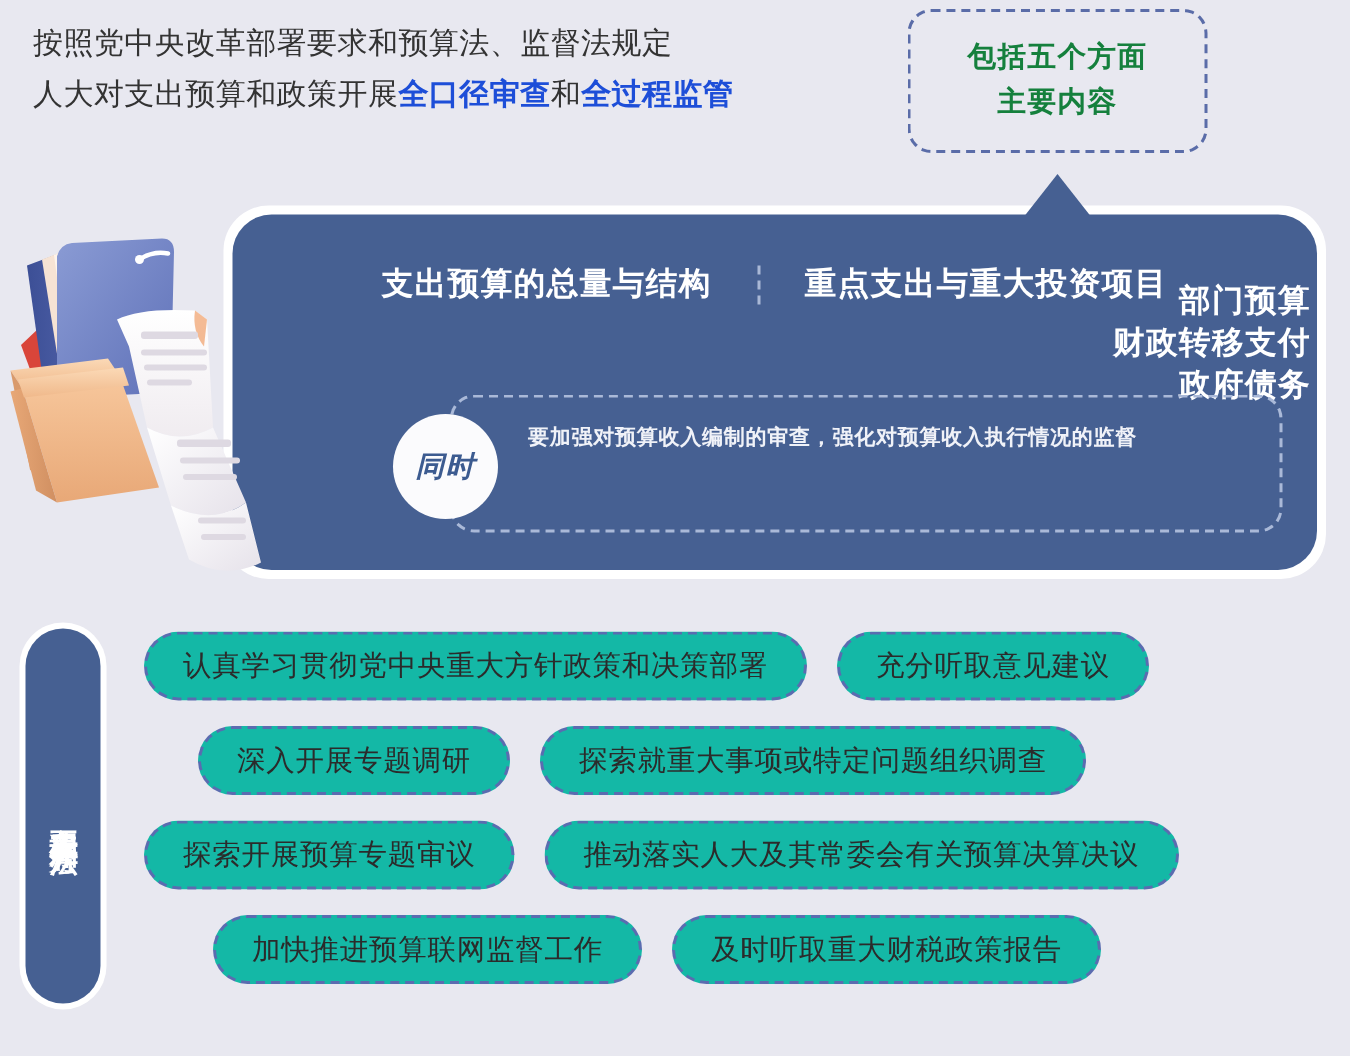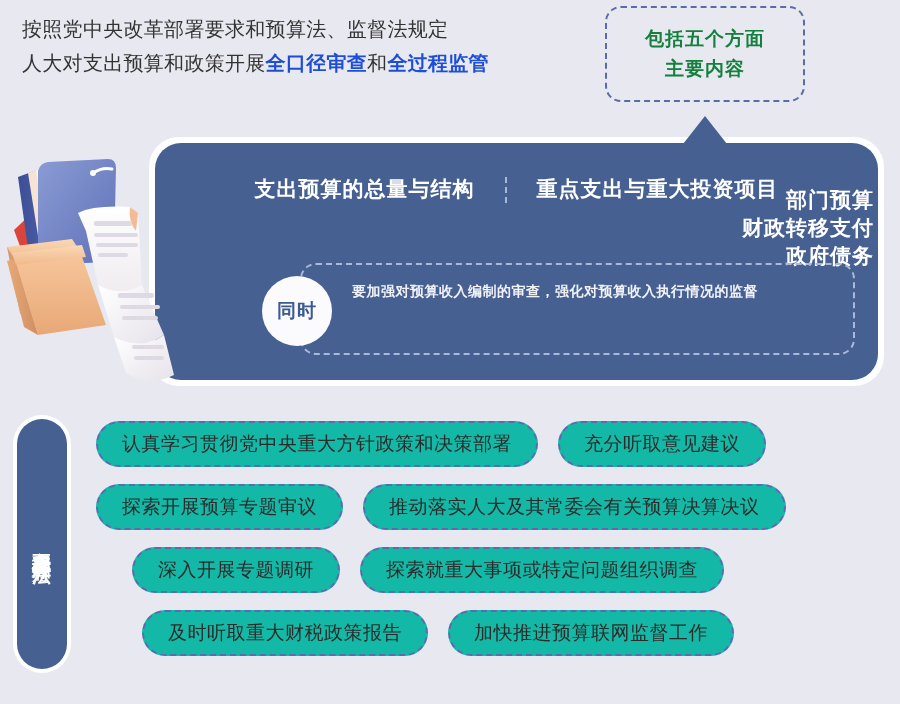--- a/index.html
+++ b/index.html
@@ -147,20 +147,21 @@
     height: 70px;
     border-radius: 50%;
     background: #fbfbfd;
     display: flex;
     align-items: center;
     justify-content: center;
     font-size: 19px;
     font-weight: bold;
     color: #3c5b90;
     letter-spacing: 1px;
+    font-style: italic;
   }
 
   
   .illus {
     position: absolute;
     left: 2px;
     top: 135px;
     width: 230px;
     height: 250px;
     z-index: 4;
@@ -357,28 +358,28 @@
   <span class="sidebar-text">主要程序和方法</span>
 </div>
 
 <div class="pill-rows">
 
   <div class="pill-row r1">
     <div class="pill">认真学习贯彻党中央重大方针政策和决策部署</div>
     <div class="pill">充分听取意见建议</div>
   </div>
 
+  <div class="pill-row r2">
+    <div class="pill">深入开展专题调研</div>
+    <div class="pill">探索就重大事项或特定问题组织调查</div>
+  </div>
+
   <div class="pill-row r3">
     <div class="pill">探索开展预算专题审议</div>
     <div class="pill">推动落实人大及其常委会有关预算决算决议</div>
   </div>
 
-  <div class="pill-row r2">
-    <div class="pill">深入开展专题调研</div>
-    <div class="pill">探索就重大事项或特定问题组织调查</div>
-  </div>
-
   <div class="pill-row r4">
+    <div class="pill">加快推进预算联网监督工作</div>
     <div class="pill">及时听取重大财税政策报告</div>
-    <div class="pill">加快推进预算联网监督工作</div>
   </div>
 
 </div>
 
 </body></html>

